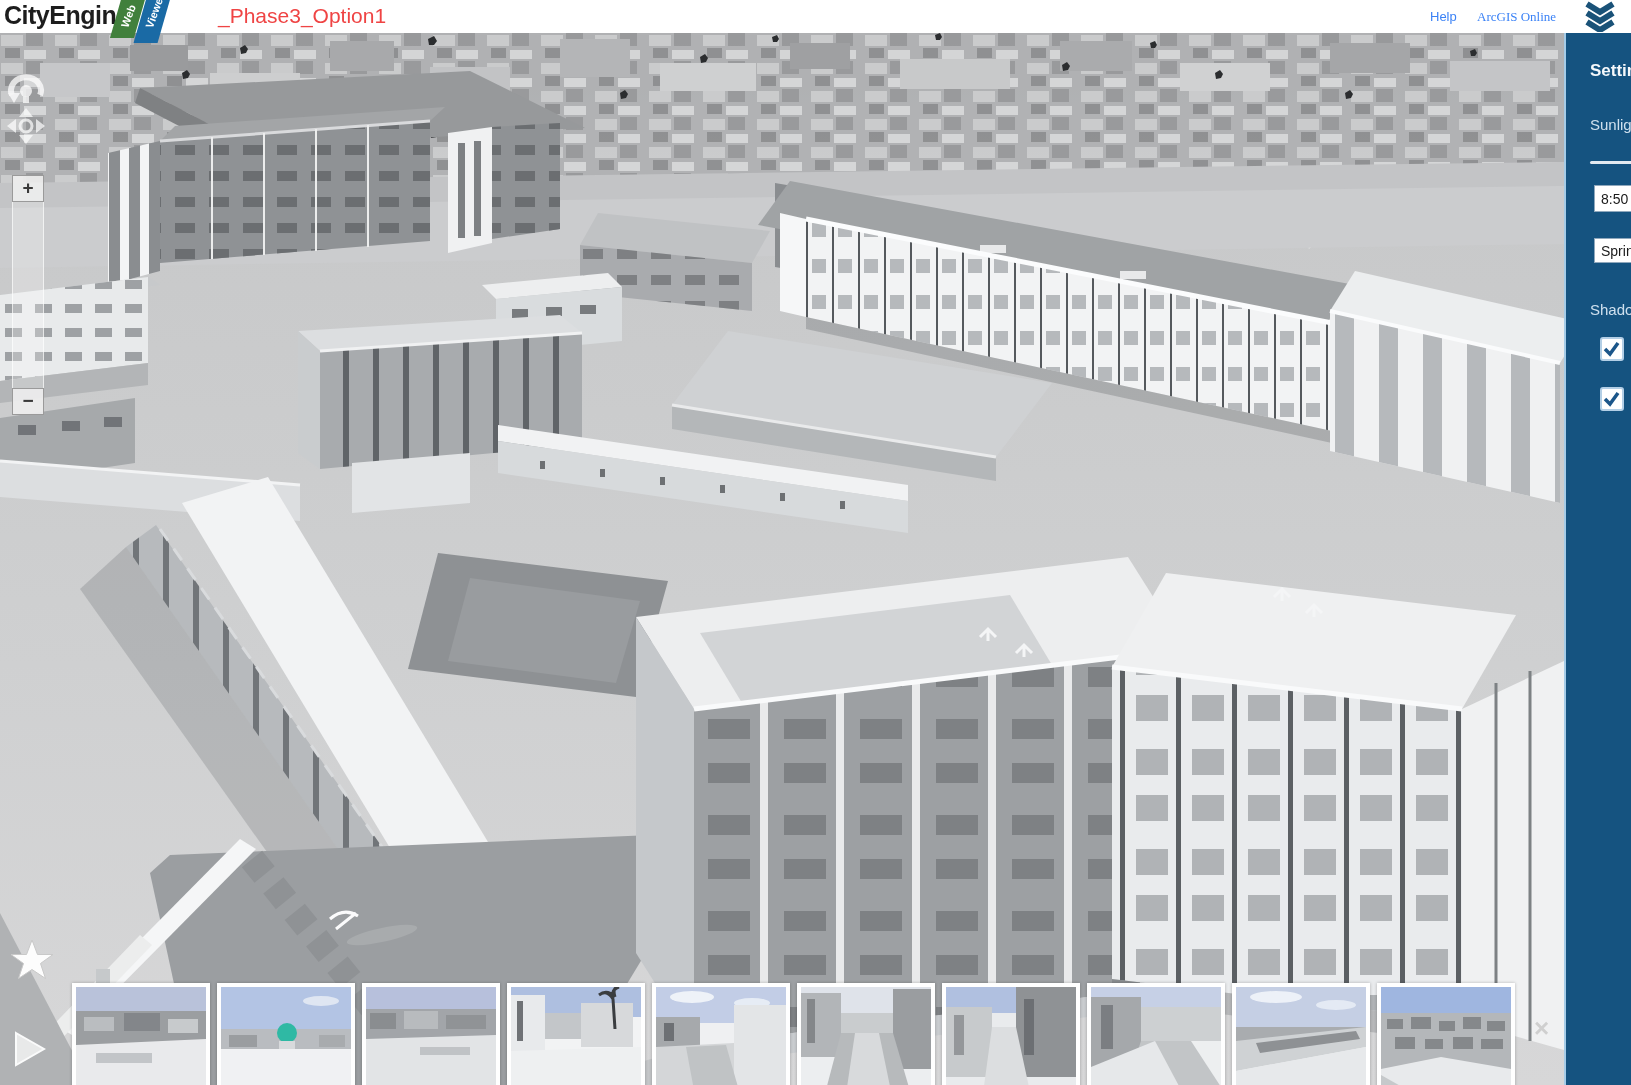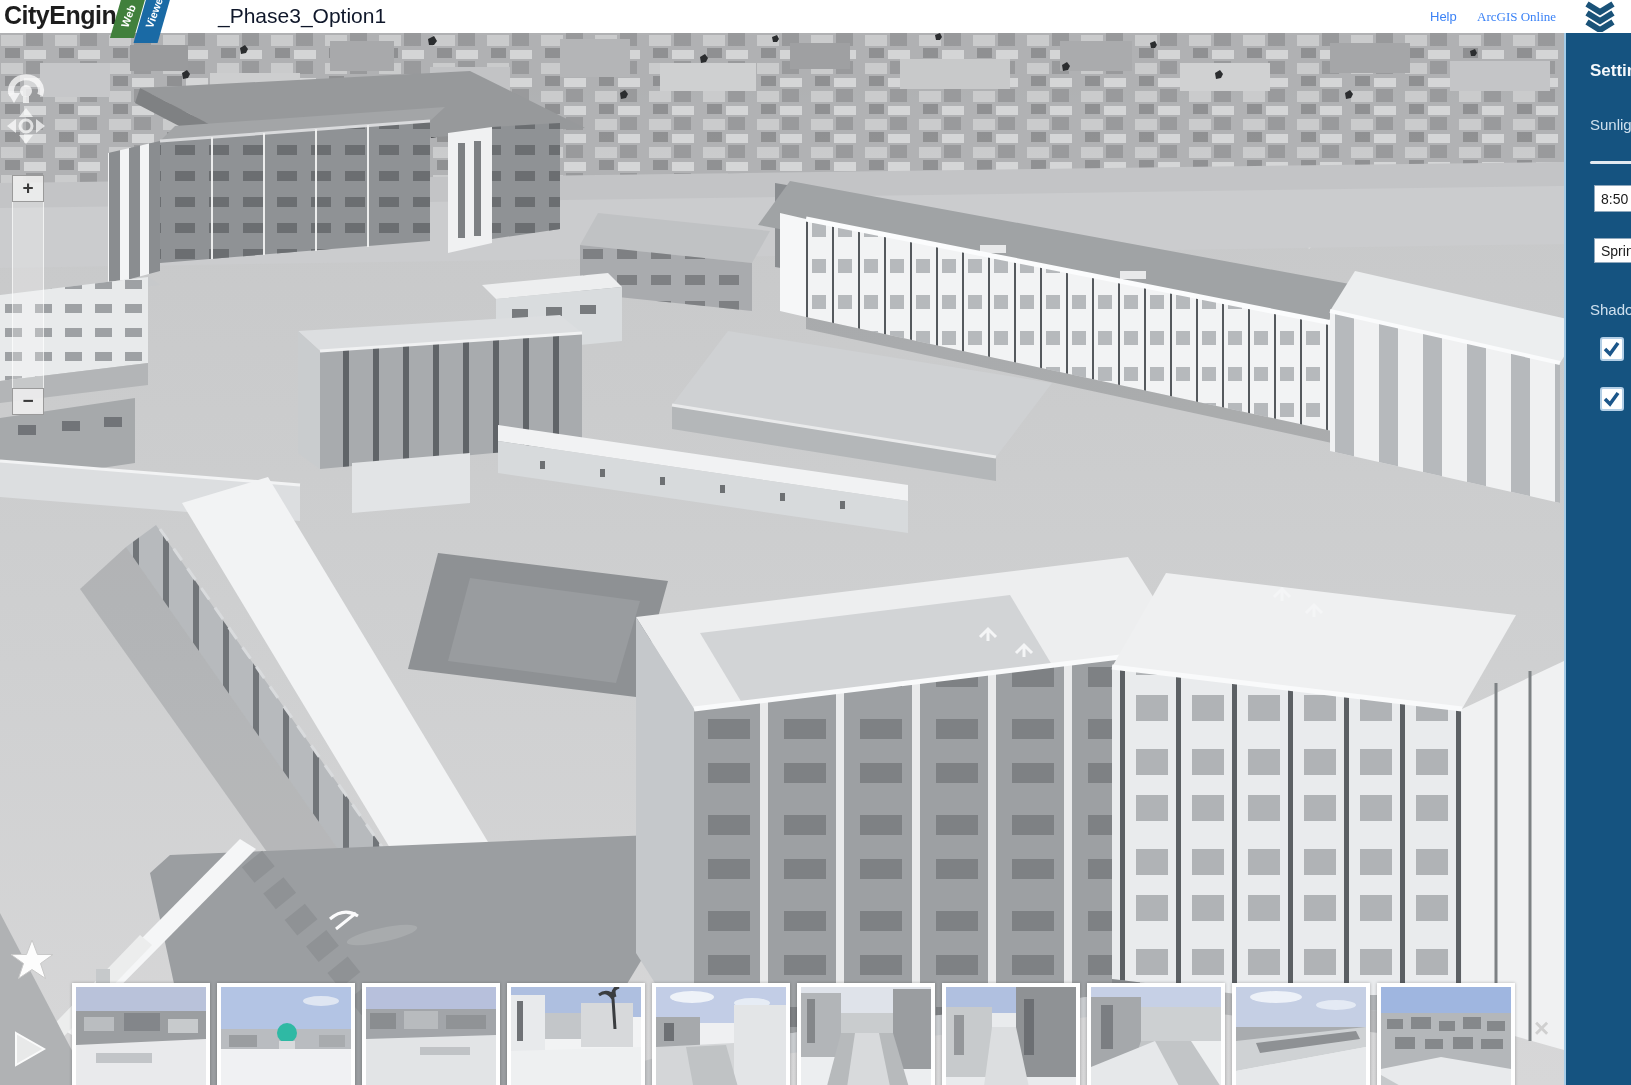--- a/index.html
+++ b/index.html
@@ -6,21 +6,21 @@
   body{width:1631px;height:1085px;overflow:hidden;position:relative;background:#d0d1d2;
        font-family:"Liberation Sans",sans-serif;}
   
   .header{position:absolute;top:0;left:0;width:1631px;height:33px;background:#ffffff;z-index:30;}
   .logo-text{position:absolute;left:4px;top:1px;font-size:25px;font-weight:700;color:#1d1d1d;letter-spacing:-0.5px;}
   .ribbon{position:absolute;width:24px;transform:skewX(-16deg);overflow:hidden;}
   .ribbon-web{left:116px;top:-4px;height:42px;background:#41803c;z-index:1;}
   .ribbon-viewer{left:141px;top:-9px;height:52px;background:#1a6aa5;z-index:2;}
   .ribbon span{position:absolute;left:-9px;top:14px;width:42px;text-align:center;color:#fff;
        font-size:11px;font-weight:700;transform:skewX(16deg) rotate(-70deg);}
-  .scene-title{position:absolute;left:218px;top:4px;font-size:21px;color:#0f172a;}
+  .scene-title{position:absolute;left:218px;top:4px;font-size:21px;color:#ef4444;}
   .hdr-link{position:absolute;top:9px;font-size:13px;color:#3b82f6;cursor:pointer;}
   .hdr-help{left:1430px;} .hdr-arcgis{left:1477px;font-family:Liberation Serif, serif;}
   .hdr-chevrons{position:absolute;left:1584px;top:1px;}
   
   .viewport{position:absolute;left:0;top:33px;width:1631px;height:1052px;overflow:hidden;}
   .scene{position:absolute;left:0;top:0;}
   
   .nav-icon{position:absolute;opacity:.82;cursor:pointer;z-index:5;}
   .orbit{left:6px;top:36px;} .pan{left:6px;top:74px;}
   .zoomer{position:absolute;left:12px;top:142px;width:32px;z-index:5;}

